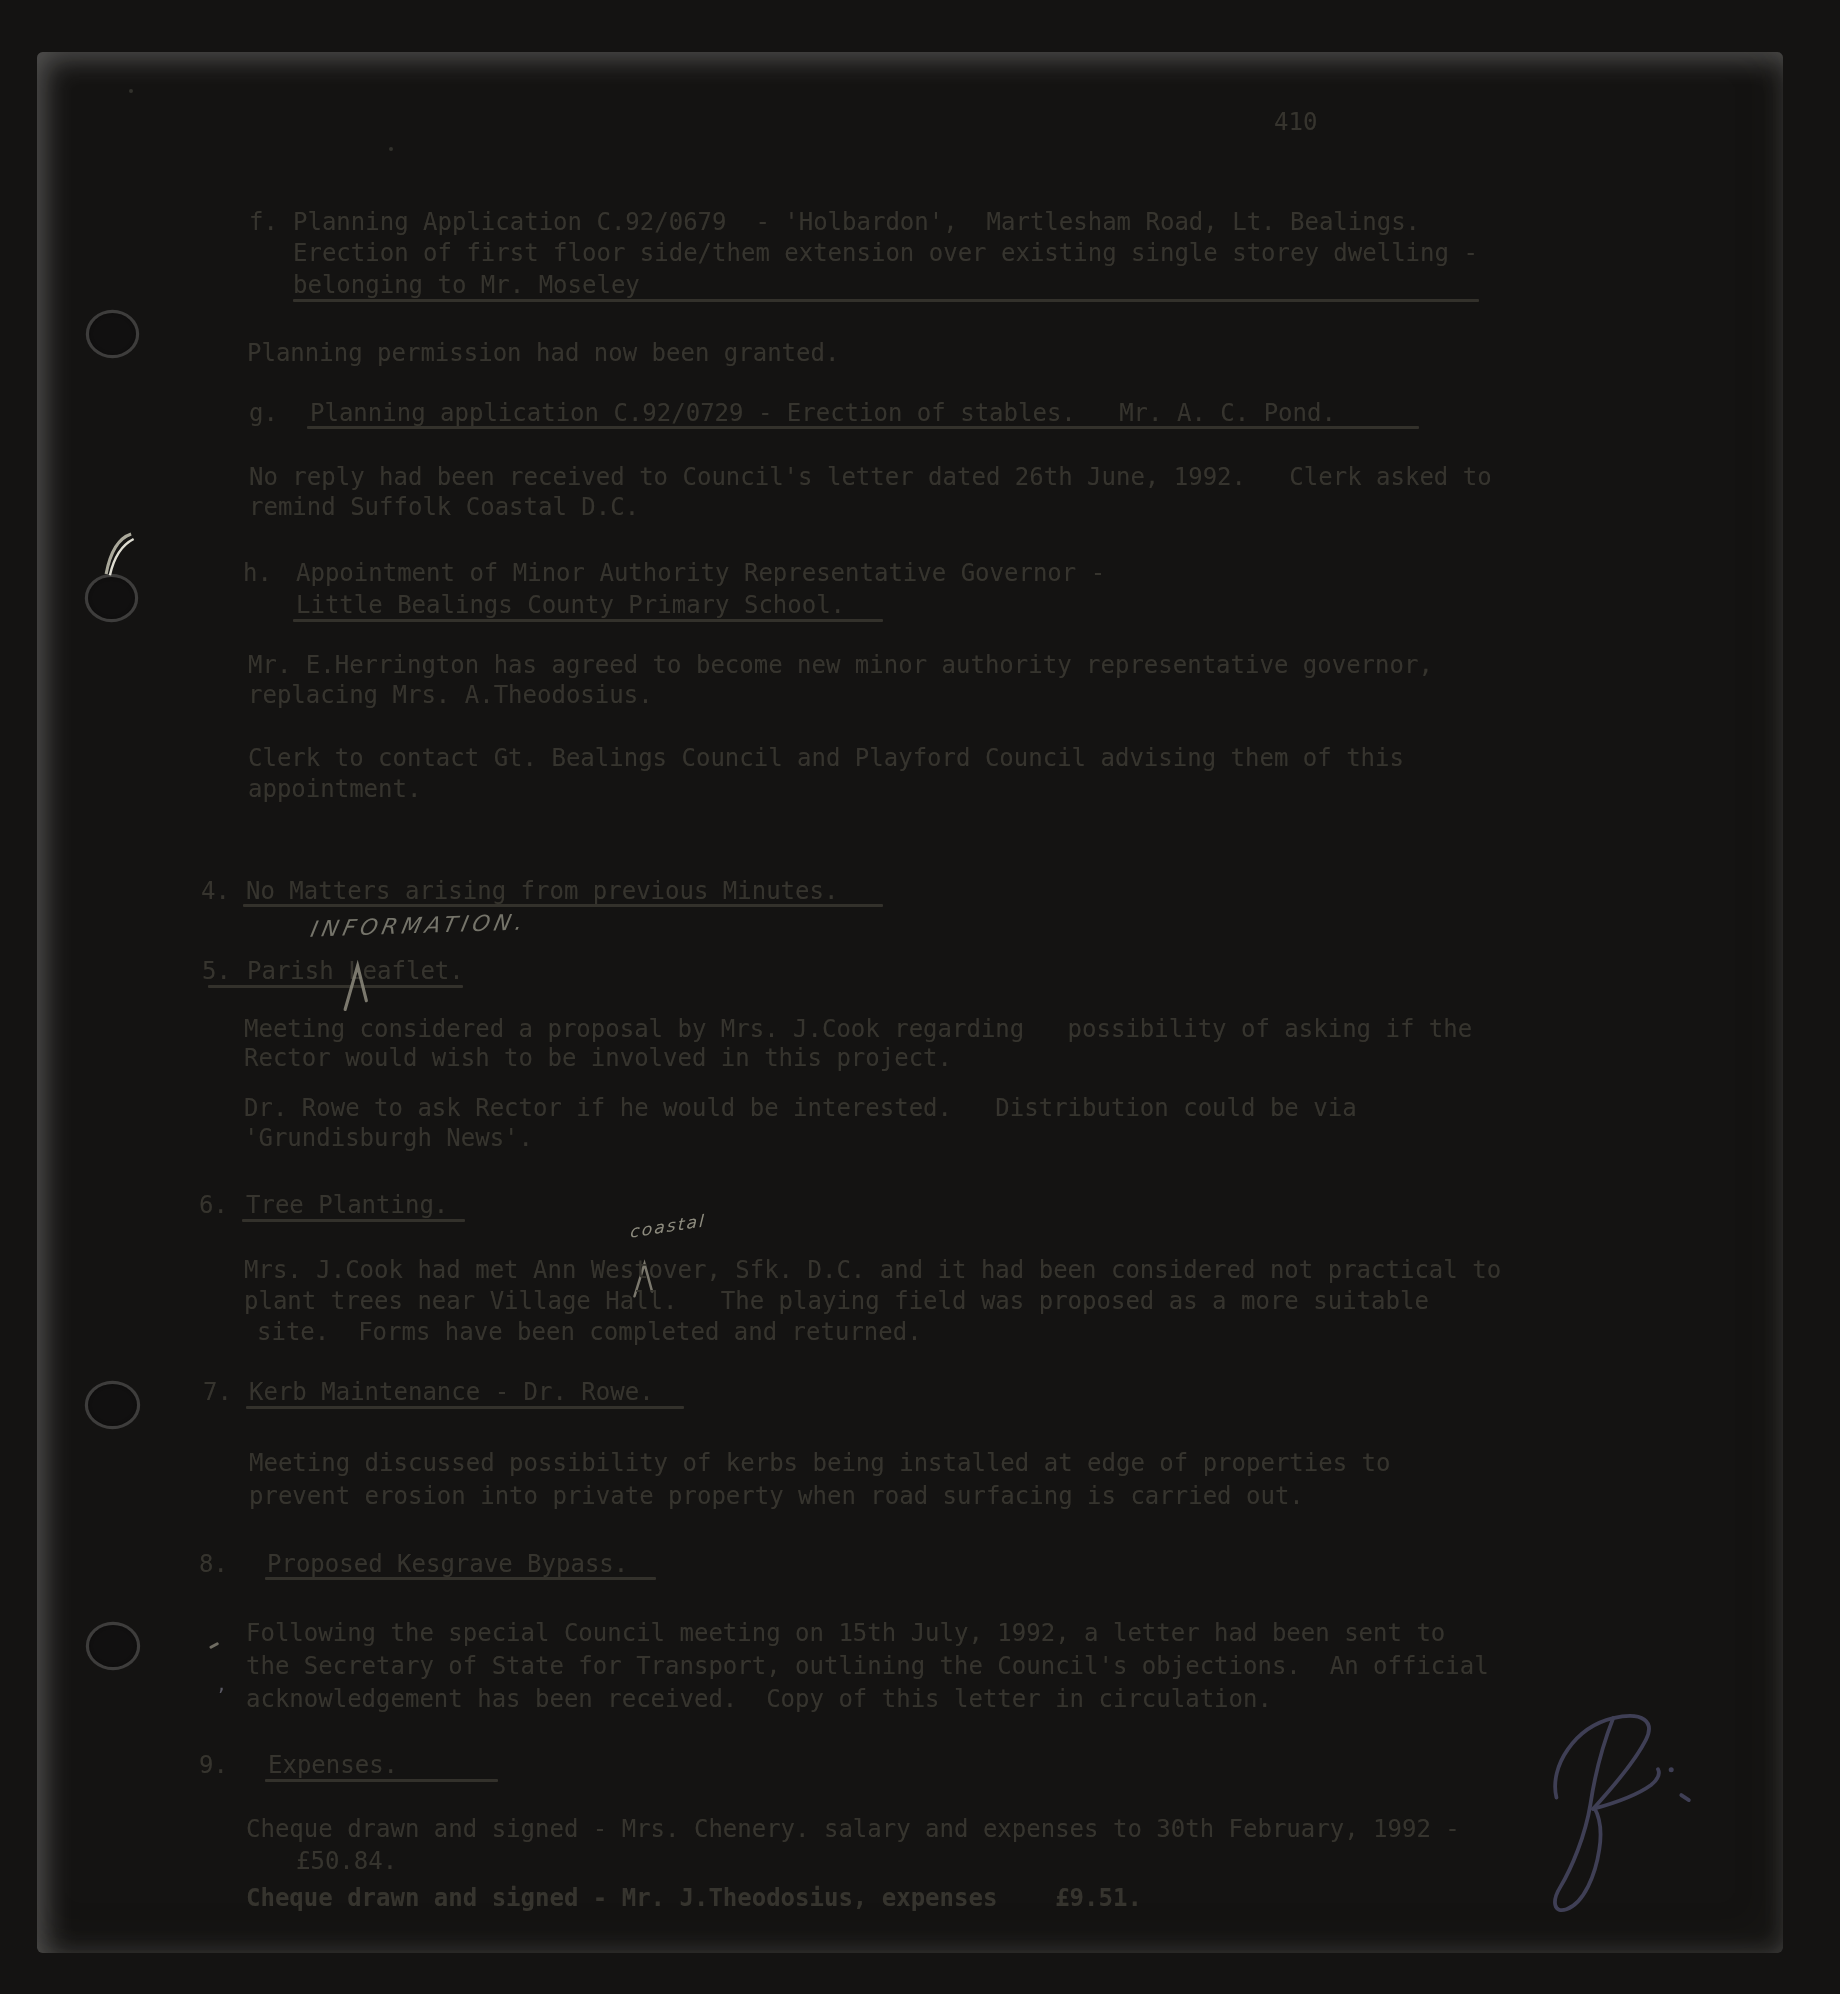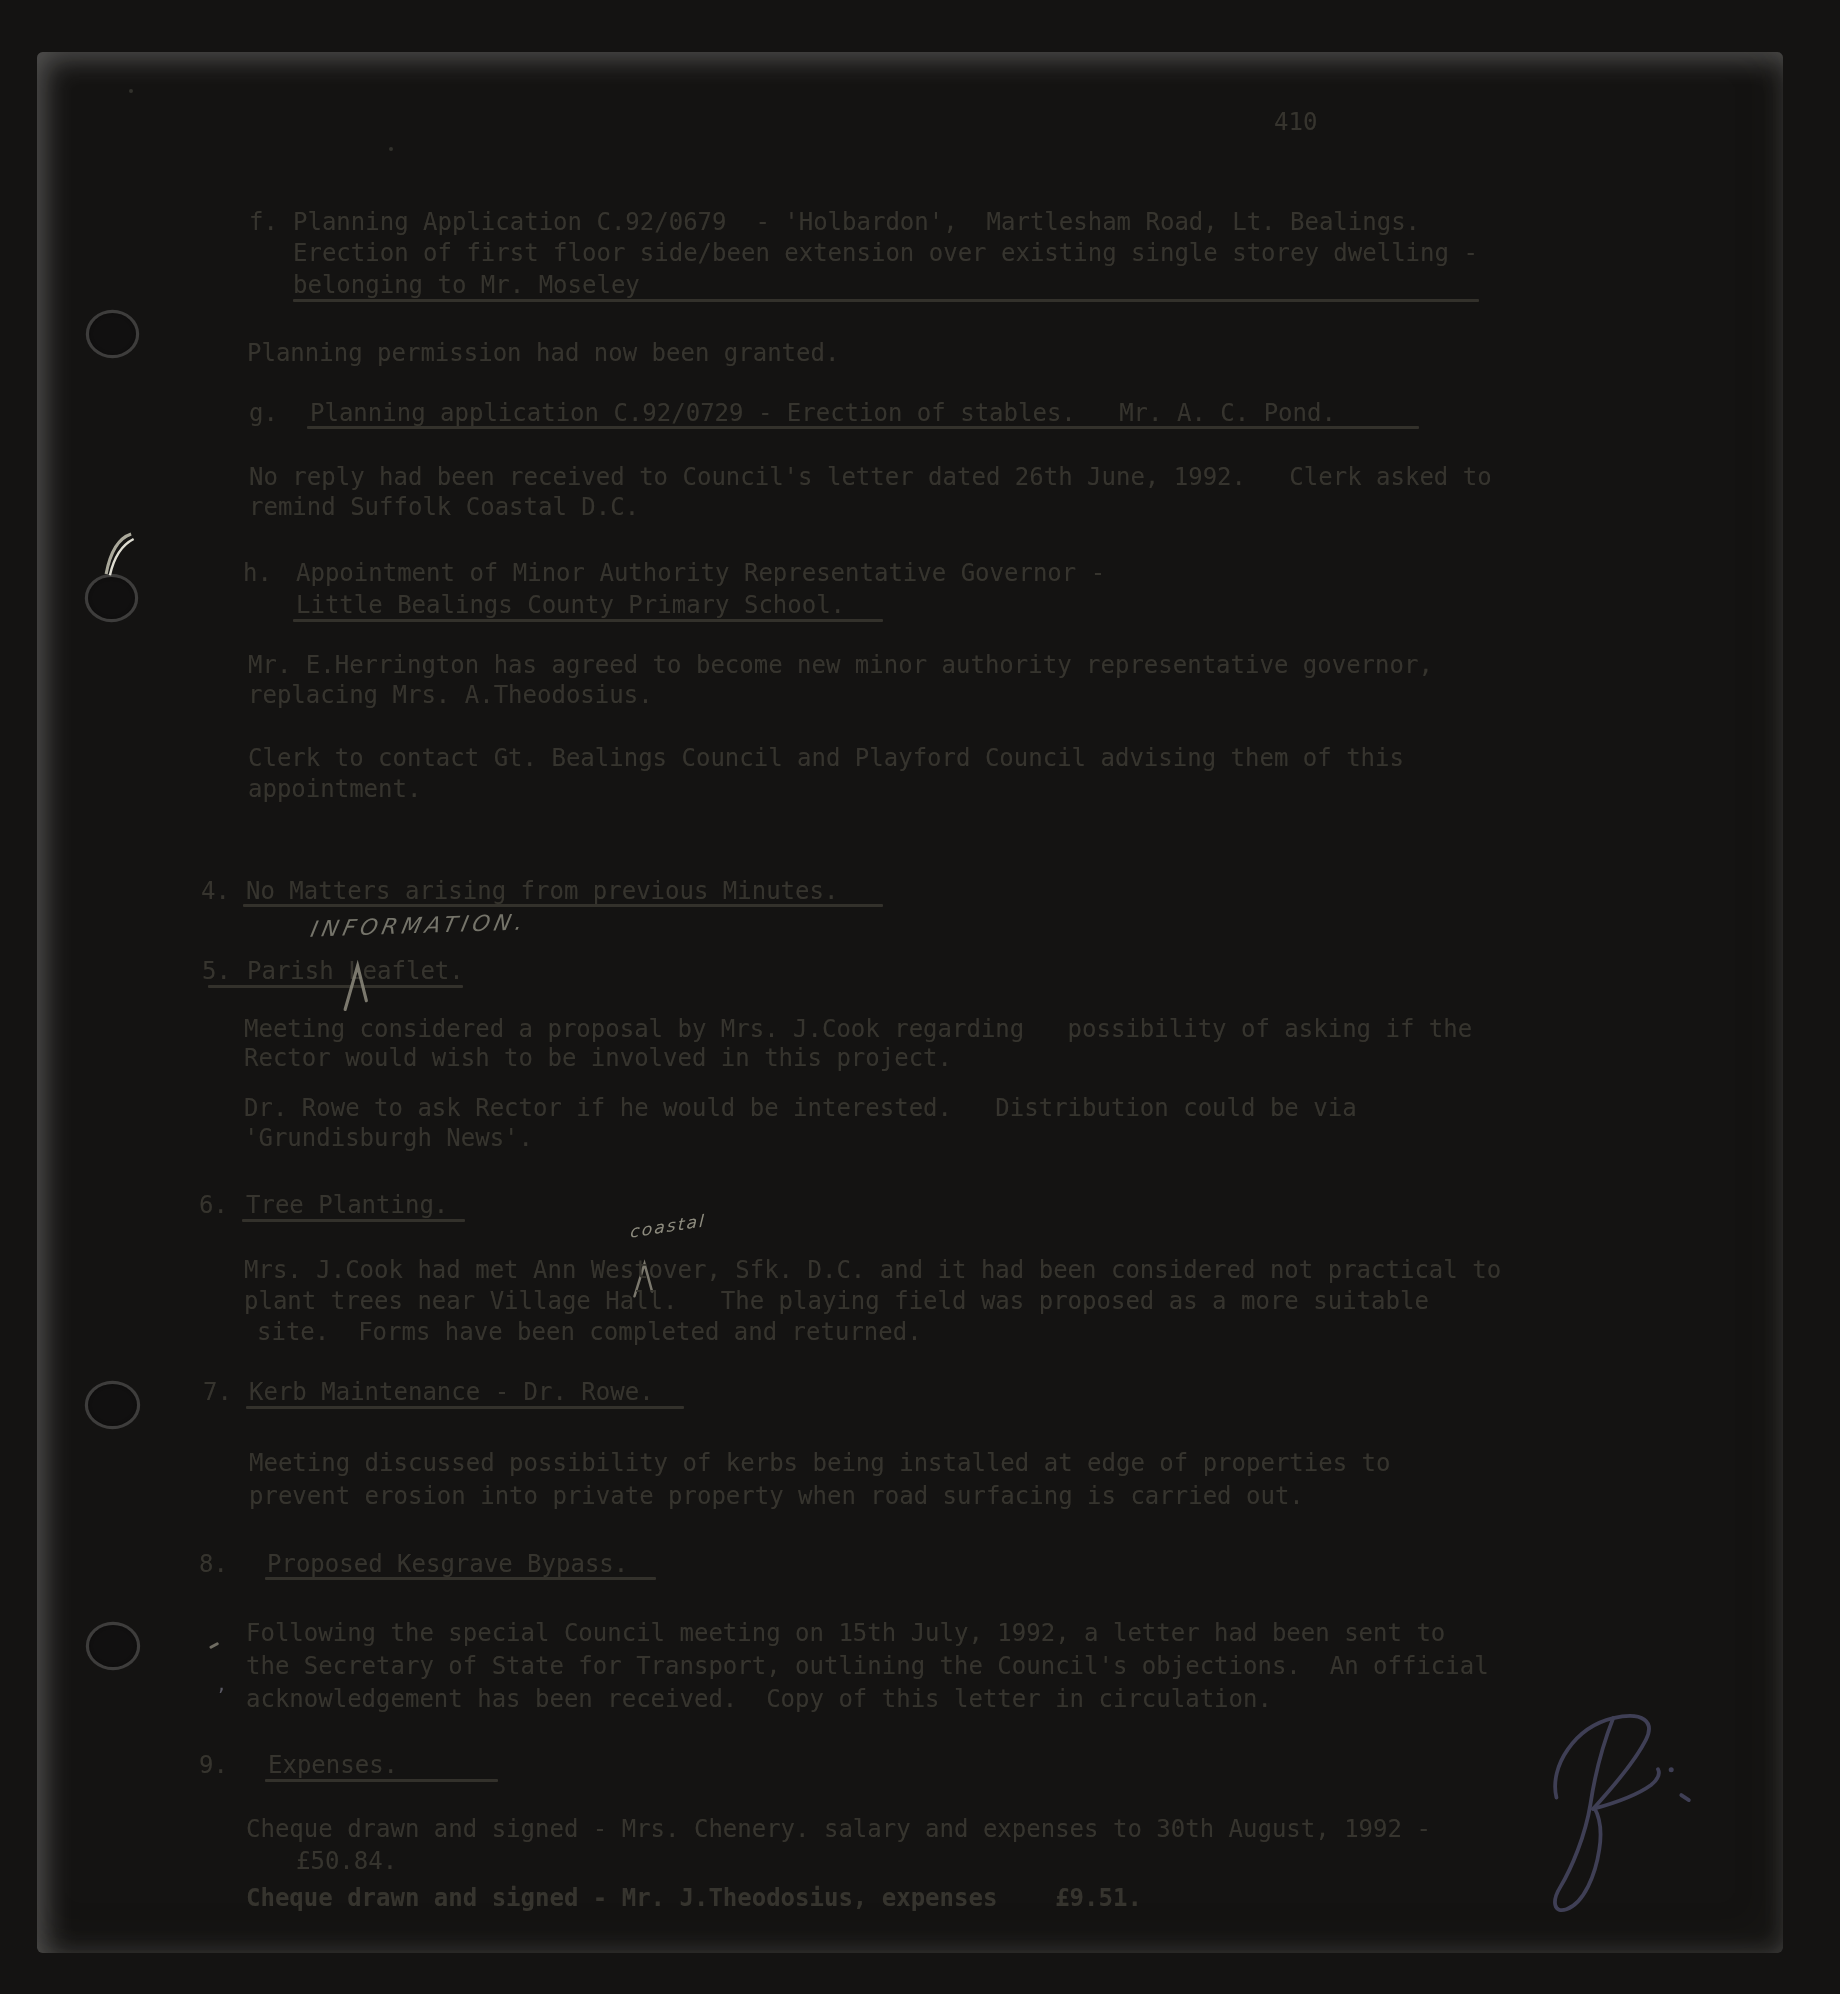--- a/index.html
+++ b/index.html
@@ -39,21 +39,21 @@
 
   <svg style="left:101px;top:529px;" width="44" height="50" viewBox="0 0 70 80">
     <path d="M8,72 Q18,18 48,8" fill="none" stroke="#cfcebd" stroke-width="5" opacity="0.8"></path>
     <path d="M14,74 Q24,30 52,16" fill="none" stroke="#f4f3e7" stroke-width="4" opacity="0.9"></path>
   </svg>
 
   <div class="tl" style="left:1274px;top:108px;">410</div>
 
   <div class="tl" style="left:249px;top:208px;">f.</div>
   <div class="tl" style="left:293px;top:208px;text-align:right;">Planning Application C.92/0679  - 'Holbardon',  Martlesham Road, Lt. Bealings.</div>
-  <div class="tl" style="left:293px;top:239px;">Erection of first floor side/been extension over existing single storey dwelling -</div>
+  <div class="tl" style="left:293px;top:239px;">Erection of first floor side/them extension over existing single storey dwelling -</div>
   <div class="tl" style="left:293px;top:271px;">belonging to Mr. Moseley</div>
   <div class="rule" style="left:293px;top:299px;width:1186px;"></div>
   <div class="tl" style="left:247px;top:339px;">Planning permission had now been granted.</div>
 
   <div class="tl" style="left:249px;top:399px;">g.</div>
   <div class="tl" style="left:310px;top:399px;">Planning application C.92/0729 - Erection of stables.   Mr. A. C. Pond.</div>
   <div class="rule" style="left:307px;top:426px;width:1112px;"></div>
   <div class="tl" style="left:249px;top:463px;">No reply had been received to Council's letter dated 26th June, 1992.   Clerk asked to</div>
   <div class="tl" style="left:249px;top:493px;">remind Suffolk Coastal D.C.</div>
 
@@ -103,21 +103,21 @@
   <div class="tl" style="left:199px;top:1550px;">8.</div>
   <div class="tl" style="left:267px;top:1550px;">Proposed Kesgrave Bypass.</div>
   <div class="rule" style="left:265px;top:1577px;width:391px;"></div>
   <div class="tl" style="left:246px;top:1619px;">Following the special Council meeting on 15th July, 1992, a letter had been sent to</div>
   <div class="tl" style="left:246px;top:1652px;">the Secretary of State for Transport, outlining the Council's objections.  An official</div>
   <div class="tl" style="left:246px;top:1685px;">acknowledgement has been received.  Copy of this letter in circulation.</div>
 
   <div class="tl" style="left:199px;top:1751px;">9.</div>
   <div class="tl" style="left:268px;top:1751px;">Expenses.</div>
   <div class="rule" style="left:265px;top:1779px;width:233px;"></div>
-  <div class="tl" style="left:246px;top:1815px;">Cheque drawn and signed - Mrs. Chenery. salary and expenses to 30th August, 1992 -</div>
+  <div class="tl" style="left:246px;top:1815px;">Cheque drawn and signed - Mrs. Chenery. salary and expenses to 30th February, 1992 -</div>
   <div class="tl" style="left:259px;top:1847px;margin-left:37px;">£50.84.</div>
   <div class="tl" style="left:246px;top:1884px;font-weight:bold;">Cheque drawn and signed - Mr. J.Theodosius, expenses    £9.51.</div>
 
   <div class="pencil-mark" style="left:209px;top:1644px;width:10px;height:2.5px;transform:rotate(-28deg);"></div>
   <div class="pen-comma" style="left:218px;top:1671px;">,</div>
   <div class="speck" style="left:389px;top:147px;"></div>
   <div class="speck" style="left:129px;top:89px;"></div>
 
   <svg style="left:1531px;top:1703px;" width="177" height="227" viewBox="0 0 280 360">
     <g fill="none" stroke="#3f3f55" stroke-width="6" stroke-linecap="round">

